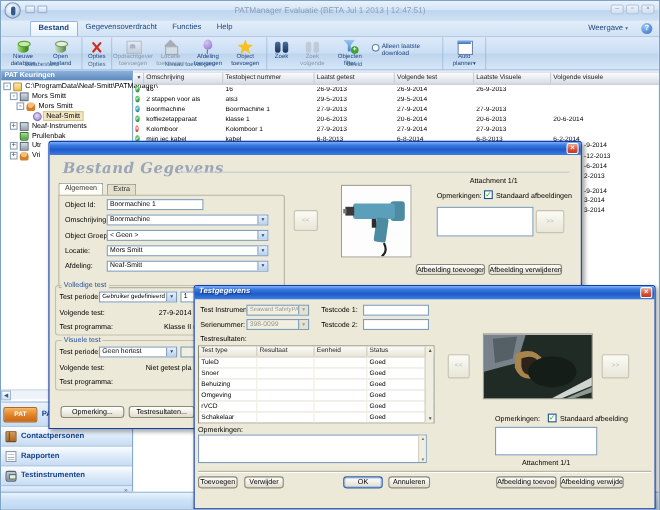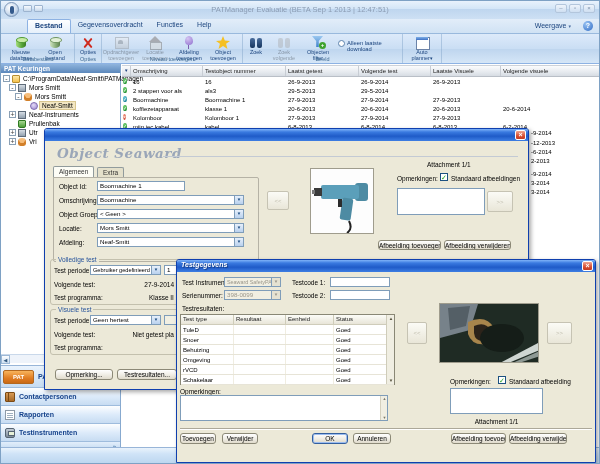--- a/index.html
+++ b/index.html
@@ -165,21 +165,21 @@
 </style>
 </head>
 <body>
 
 <div id="app">
 
   <div class="titlebar">
     <div class="appicon"></div>
     <div class="qat" style="left:22px"></div>
     <div class="qat" style="left:33px"></div>
-    <div class="title-text">PATManager Evaluatie (BETA Sep 1 2013 | 12:47:51)</div>
+    <div class="title-text">PATManager Evaluatie (BETA Jul 1 2013 | 12:47:51)</div>
     <div class="winbtn" style="right:32px">–</div>
     <div class="winbtn" style="right:18px">▫</div>
     <div class="winbtn" style="right:4px">×</div>
   </div>
 
   <div class="tabrow" id="tabrow">
       <div class="rtab active">Bestand</div>
       <div class="rtab">Gegevensoverdracht</div>
       <div class="rtab">Functies</div>
       <div class="rtab">Help</div>
@@ -394,21 +394,21 @@
       <div class="pdate" style="top: 157px;">2-2013</div>
       <div class="pdate" style="top: 170px;">-9-2014</div>
       <div class="pdate" style="top: 179px;">3-2014</div>
       <div class="pdate" style="top: 188px;">3-2014</div>
     </div>
 
   <div class="dialog" style="left:43px;top:127px;width:485px;height:262px;z-index:10">
     <div class="dlg-titlebar">
       <div class="dlg-close">×</div>
     </div>
-    <div class="obj-heading">Object Seaward</div>
+    <div class="obj-heading">Bestand Gegevens</div>
     <div class="heading-rule"></div>
 
     <div class="xp-tab active" style="left:8px;top:37px;height:12px">Algemeen</div>
     <div class="xp-tab" style="left:52px;top:38px;height:11px">Extra</div>
     <div class="xp-frame" style="left:8px;top:48px;width:206px;height:85px;background:#ece9d8"></div>
     <div id="objfields"></div>
 
     <div class="nav-btn" style="left:222px;top:62px;width:22px;height:19px;line-height:18px">&lt;&lt;</div>
     <div class="photo" style="left:265px;top:39px;width:64px;height:66px">
       <svg width="64" height="66" viewBox="0 0 64 66">

